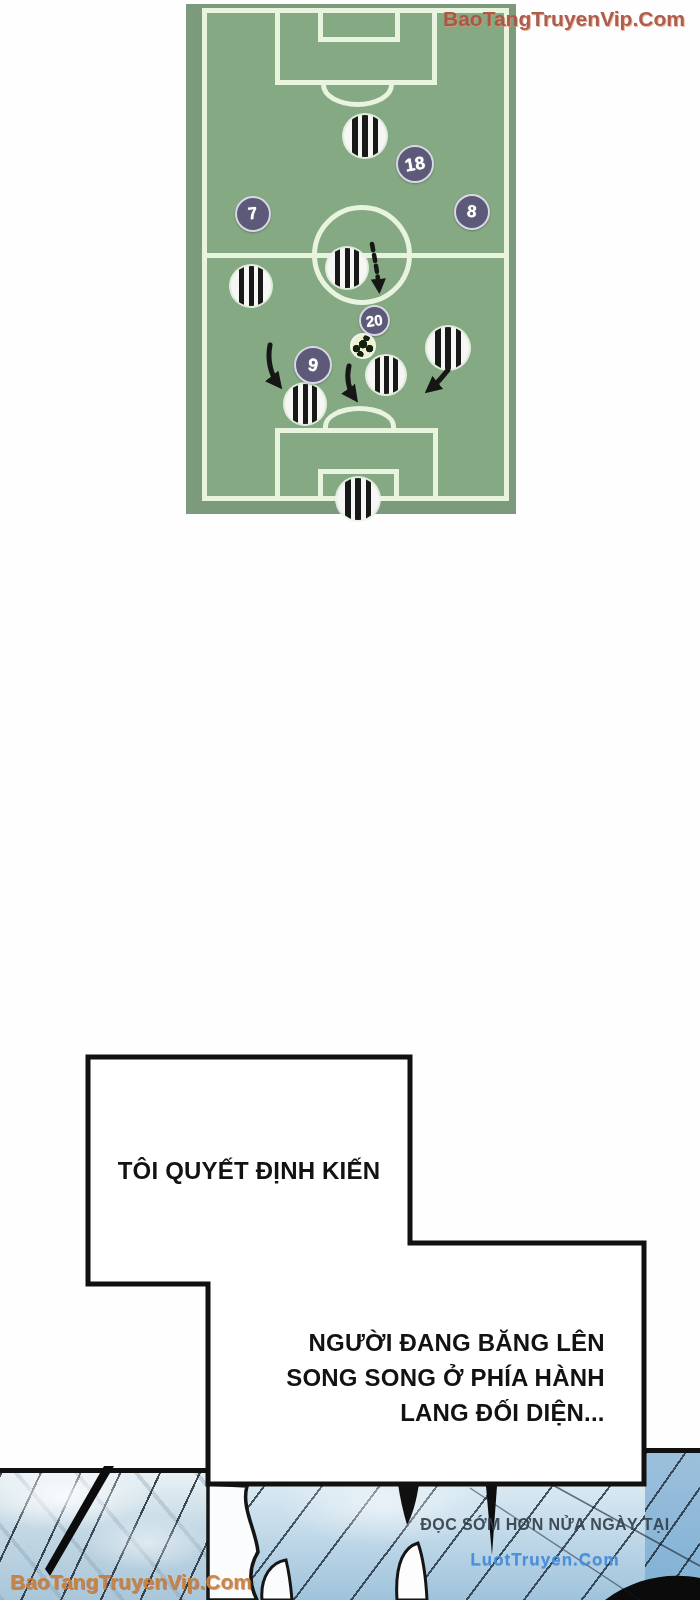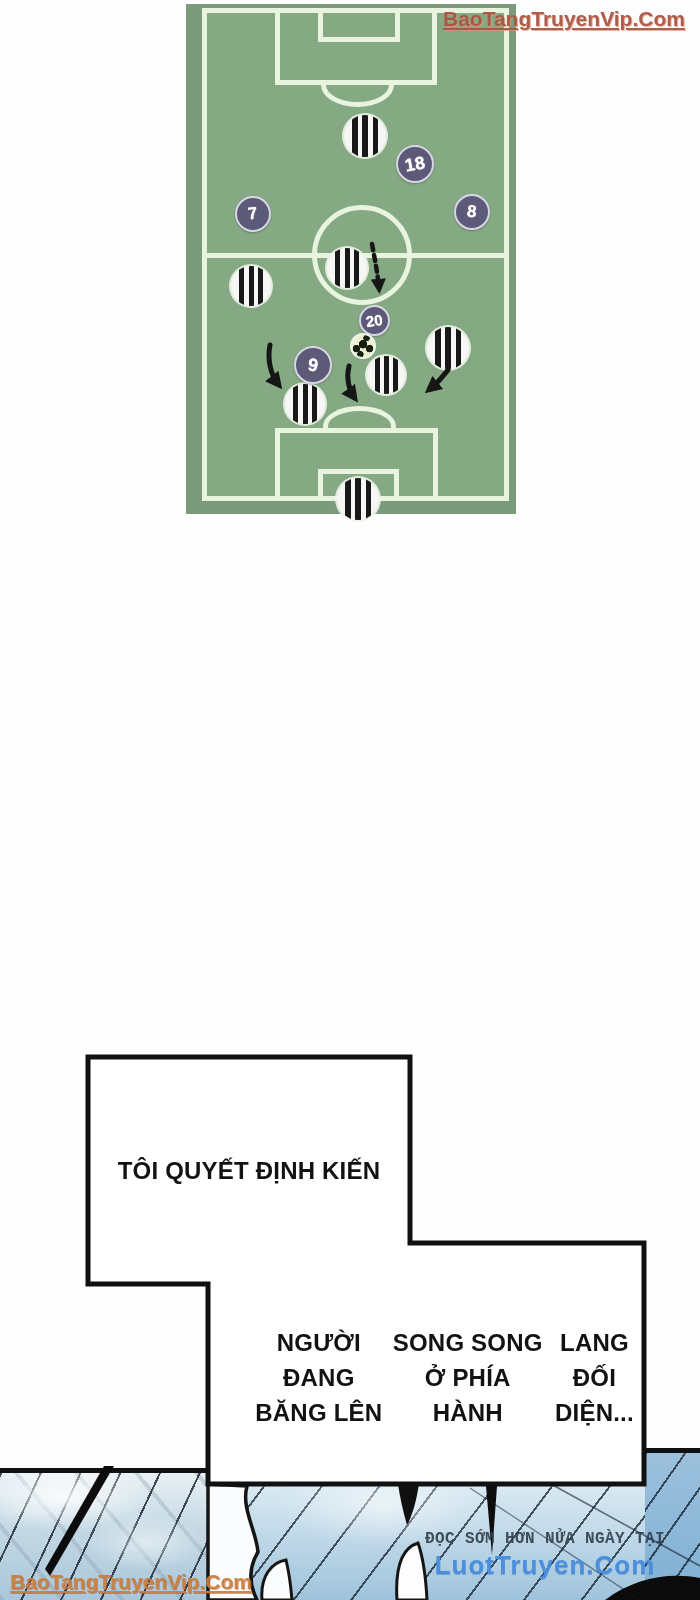--- a/index.html
+++ b/index.html
@@ -37,34 +37,34 @@
     background-image:
       radial-gradient(circle at 50% 42%, #15200e 0 4px, transparent 4.5px),
       radial-gradient(circle at 20% 62%, #15200e 0 3.5px, transparent 4px),
       radial-gradient(circle at 80% 62%, #15200e 0 3.5px, transparent 4px),
       radial-gradient(circle at 38% 88%, #15200e 0 3px, transparent 3.5px),
       radial-gradient(circle at 66% 14%, #15200e 0 3px, transparent 3.5px);
     background-color:#eef0d2;box-shadow:0 0 0 2px #f2f6ea;}
   .arrows{position:absolute;left:0;top:0;}
 
   
-  .wm{position:absolute;font-weight:bold;white-space:nowrap;text-decoration:underline;}
+  .wm{position:absolute;font-weight:bold;white-space:nowrap;}
   .wm-tr{left:443px;top:7px;font-size:21px;color:#a85544;
          text-shadow:1px 1px 0 rgba(226,150,118,.75);opacity:.95;}
   .wm-bl{left:10px;top:122px;font-size:21px;color:#c9803a;
          text-shadow:1px 1px 0 rgba(170,70,40,.55);opacity:.95;}
 
   
   .bubble-svg{position:absolute;left:80px;top:1050px;}
   .bubble-text{position:absolute;display:flex;flex-direction:column;align-items:center;justify-content:center;
     text-align:center;font-weight:bold;color:#121212;font-size:24px;line-height:35px;letter-spacing:.2px;}
   .bt1{left:88px;top:1057px;width:322px;height:227px;}
   .bt2{left:208px;top:1243px;width:436px;height:241px;}
   .bt2 .inner{transform:translateY(14px);margin-left:39px;}
-  .inner{display:flex;align-items:flex-end;}
+  .inner{display:flex;flex-direction:column;align-items:flex-end;}
 
   
   .art{position:absolute;left:0;top:1448px;width:700px;height:152px;}
   .sky{position:absolute;}
   .sky-left{left:0;top:20px;width:210px;height:132px;border-top:5px solid #111;
     background-image:
       radial-gradient(120px 50px at 30% 18%, rgba(255,255,255,.85), transparent 70%),
       radial-gradient(90px 40px at 70% 55%, rgba(255,255,255,.5), transparent 70%),
       repeating-linear-gradient(115deg, rgba(22,32,44,.8) 0 2px, transparent 2px 36px),
       repeating-linear-gradient(50deg, rgba(130,150,168,.32) 0 4px, transparent 4px 46px),
@@ -74,22 +74,22 @@
       radial-gradient(150px 60px at 40% 20%, rgba(255,255,255,.55), transparent 70%),
       repeating-linear-gradient(127deg, rgba(20,32,46,.75) 0 2px, transparent 2px 46px),
       linear-gradient(180deg,#dcebf3,#9fc3dc);}
   .sky-right{left:645px;top:0;width:55px;height:152px;border-top:5px solid #111;
     background-image:
       repeating-linear-gradient(125deg, rgba(20,32,46,.75) 0 2px, transparent 2px 32px),
       linear-gradient(180deg,#9cc0dc,#7fb0d4);}
   .decor{position:absolute;left:0;top:0;}
 
   .promo{position:absolute;left:395px;width:300px;text-align:center;font-weight:bold;white-space:nowrap;}
-  .promo-top{top:82px;font-size:16px;color:rgba(52,64,76,.92);letter-spacing:.4px;font-family:Liberation Mono, monospace;}
-  .promo-site{top:102px;font-size:26px;color:#4a90dd;letter-spacing:1px;
+  .promo-top{top:68px;font-size:16px;color:rgba(52,64,76,.92);letter-spacing:.4px;}
+  .promo-site{top:102px;font-size:17px;color:#4a90dd;letter-spacing:1px;
               text-shadow:0 1px 0 rgba(40,80,150,.35);}
 </style>
 </head>
 <body>
 
 <div class="page">
 
   <div class="field">
     <div class="pline boundary"></div>
     <div class="pline halfway"></div>

